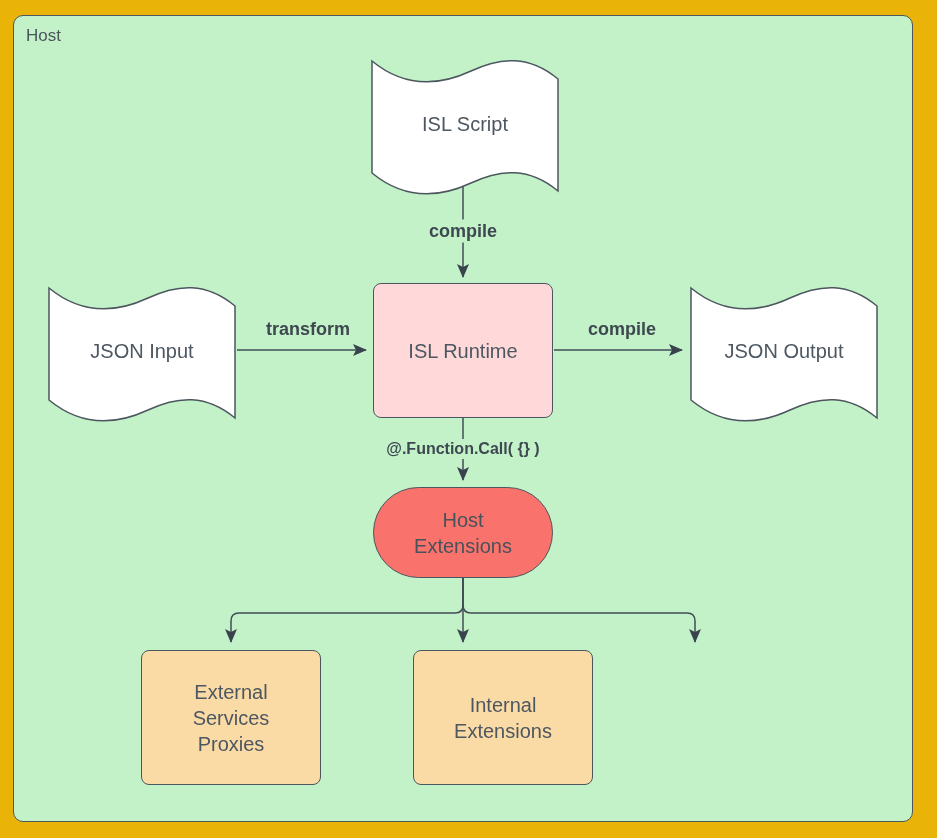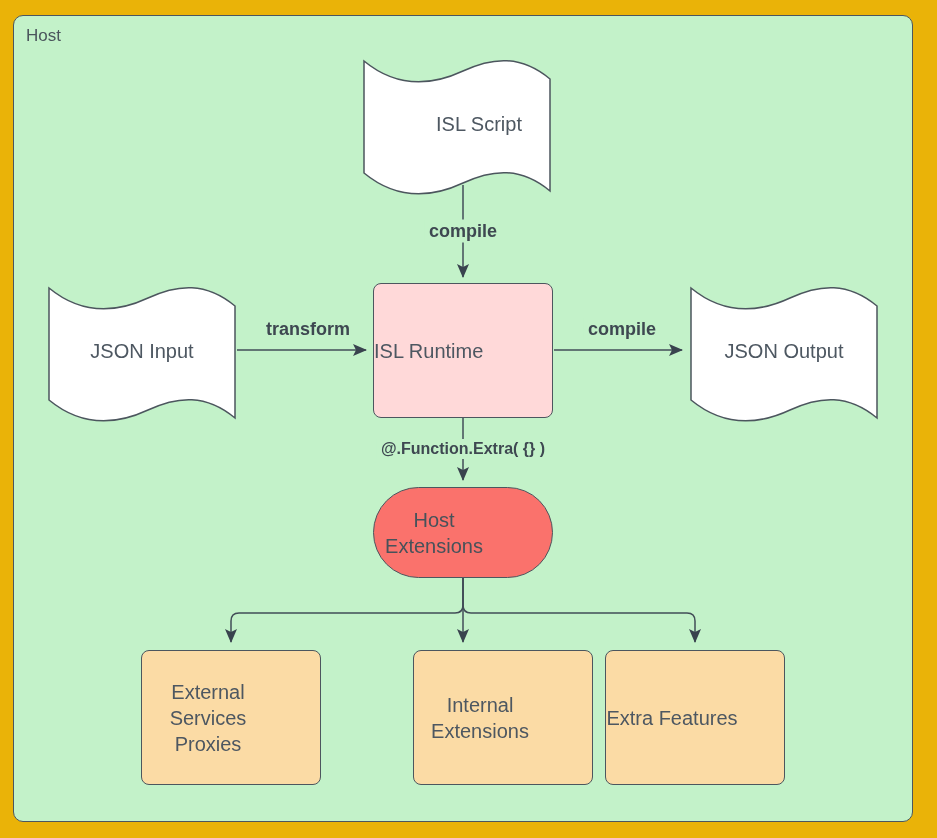--- a/index.html
+++ b/index.html
@@ -13,42 +13,42 @@
     box-sizing:border-box;
   }
   .host-label {
     position:absolute; left:26px; top:26px; font-size:17px; color:#4A555C;
   }
   svg.connectors { position:absolute; left:0; top:0; pointer-events:none; }
   svg.connectors path.edge { fill:none; stroke:#424D57; stroke-width:1.5; }
 
   .node {
     position:absolute; box-sizing:border-box; display:flex;
-    align-items:center; text-align:center;
+    align-items:center; justify-content:center; text-align:center;
     color:#4D5761; font-size:20px; line-height:1.3;
   }
   .rounded { border:1.5px solid #4C565E; border-radius:8px; }
   .runtime { left:373px; top:283px; width:180px; height:135px; background:#FFD9D9; }
   .pill {
     left:373px; top:487px; width:180px; height:91px; background:#FA726C;
     border:1.5px solid #4C565E; border-radius:46px; color:#47525A;
   }
   .pill .inner-label { width:120px; }
   .feature { width:180px; height:135px; top:650px; background:#FBDBA5; }
   .feature .inner-label { width:132px; }
   .f1 { left:141px; } .f2 { left:379px;margin-left:34px; } .f3 { left:605px; }
 
   .flag { position:absolute; width:188px; height:138px; }
   .flag svg { position:absolute; left:0; top:0; overflow:visible; }
   .flag .flag-label {
     position:absolute; left:0; top:0; width:100%; height:100%;
     display:flex; align-items:center; justify-content:center;
     color:#4D5761; font-size:20px;
   }
-  .flag-script { left:363px; top:55px;padding-left:44px; }
+  .flag-script { left:371px; top:55px; }
   .flag-input  { left:48px;  top:282px; }
   .flag-output { left:690px; top:282px; }
   .flag path { fill:#FFFFFF; stroke:#4C565E; stroke-width:1.5; }
 
   .edge-label {
     position:absolute; transform:translate(-50%,-50%);
     background:#C3F2C9; padding:1px 4px; white-space:nowrap;
     font-size:18px; font-weight:bold; color:#3E4851;
   }
   .lbl-compile  { left:463px; top:231px; }
@@ -109,22 +109,19 @@
   </div>
 
   <div class="node rounded feature f1">
     <div class="inner-label">External Services Proxies</div>
   </div>
 
   <div class="node rounded feature f2">
     <div class="inner-label">Internal Extensions</div>
   </div>
 
-  <div class="node rounded feature f3">
-    <div class="inner-label">Extra Features</div>
-  </div>
 
   <div class="edge-label lbl-compile">compile</div>
   <div class="edge-label lbl-transform">transform</div>
   <div class="edge-label lbl-output">compile</div>
-  <div class="edge-label lbl-func">@.Function.Extra( {} )</div>
+  <div class="edge-label lbl-func">@.Function.Call( {} )</div>
 
 </div>
 
 </body></html>

